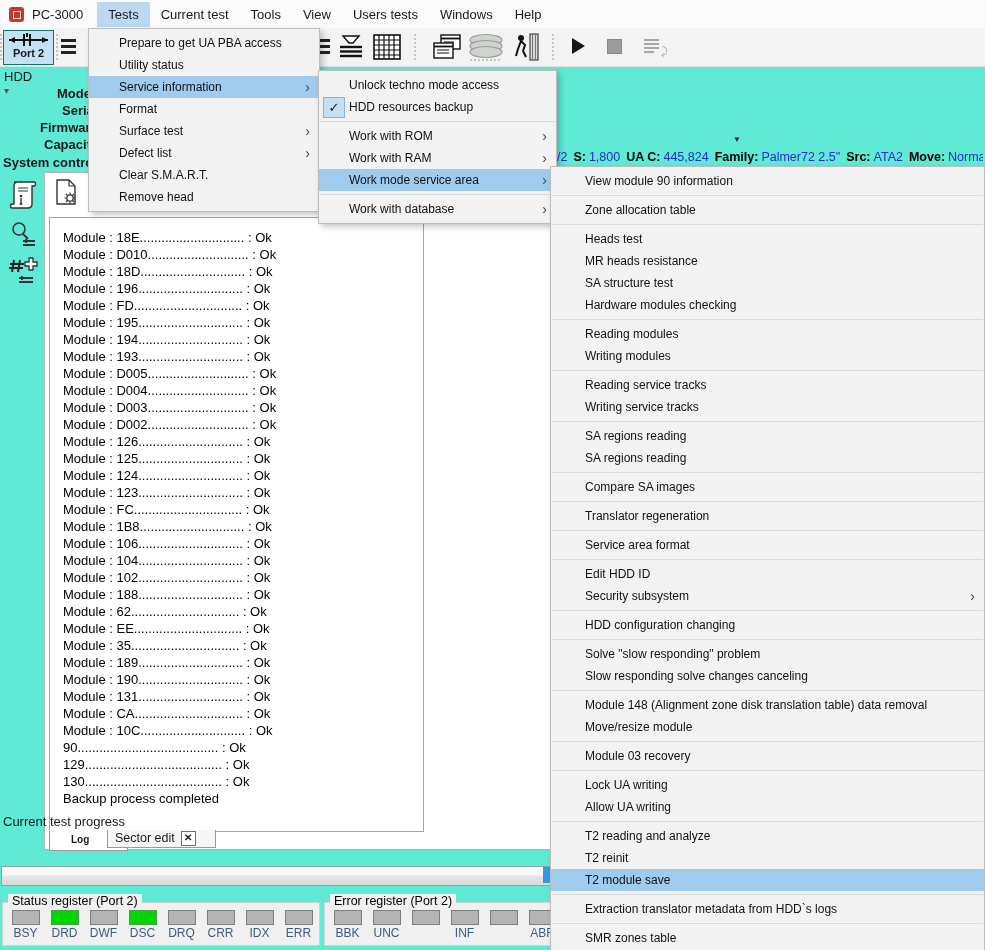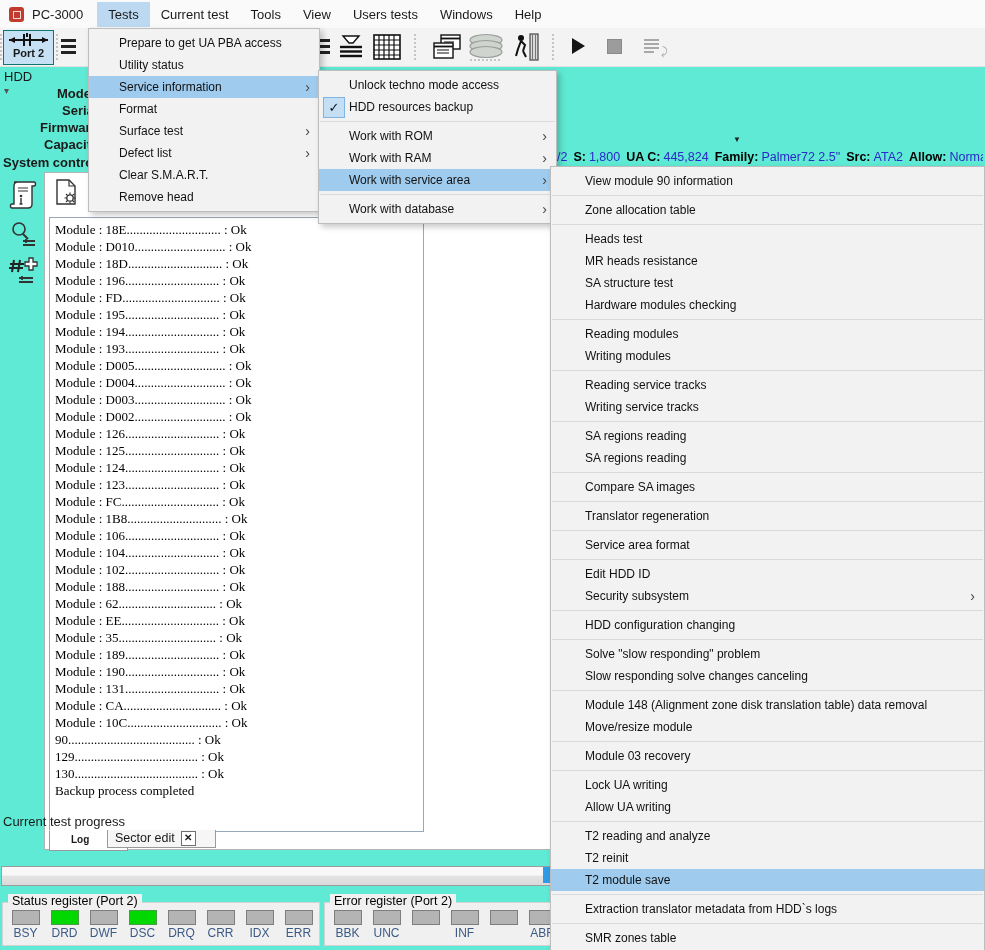--- a/index.html
+++ b/index.html
@@ -35,21 +35,21 @@
   .infobar b{color:#000;margin:0 3px 0 6px}
   .infobar .val{color:#2a2ac8}
   .mini-caret{position:absolute;left:733px;top:135px;font-size:8px;color:#222}
 
   
   .licon{position:absolute}
 
   
   .panel{position:absolute;left:44px;top:172px;width:509px;height:676px;background:#fff;border:1px solid #b4b4b4}
   .logbox{position:absolute;left:4px;top:44px;width:373px;height:613px;border:1px solid #98a8b8;background:#fff;overflow:hidden}
-  .logbox pre{margin:0;padding:3px 0 0 5px;font-family:Liberation Serif, serif;font-size:13px;line-height:17px;color:#000}
+  .logbox pre{margin:8px;padding:3px 0 0 5px;font-family:Liberation Sans, sans-serif;font-size:13px;line-height:17px;color:#000}
   .tab-log{position:absolute;left:4px;top:657px;width:56px;height:19px;border:1px solid #9a9a9a;border-top-color:#fff;background:#fff;
            font-size:10px;font-weight:bold;line-height:18px;padding-left:21px}
   .tab-sector{position:absolute;left:62px;top:657px;width:100px;height:17px;border:1px solid #9a9a9a;border-top:none;background:#f6f6f6;
            font-size:12.5px;line-height:16px;padding-left:7px}
   .closebox{display:inline-block;width:13px;height:13px;border:1px solid #6f6f6f;background:#fff;line-height:11px;text-align:center;
            font-size:10px;margin-left:6px;vertical-align:1px;font-weight:bold}
 
   
   .prog-label{position:absolute;left:3px;top:814px;font-size:13px}
   .pbar{position:absolute;left:1px;top:866px;width:981px;height:18px;border:1px solid #9c9c9c;
@@ -186,21 +186,21 @@
   <div class="hdd-title">HDD</div>
   <div class="hdd-caret">▾</div>
   <div class="hdd-row" style="left:57px;top:86px">Model</div>
   <div class="hdd-row" style="left:62px;top:103px">Serial</div>
   <div class="hdd-row" style="left:40px;top:120px">Firmware</div>
   <div class="hdd-row" style="left:44px;top:137px">Capacity</div>
   <div class="section-label">System control</div>
 
   <span class="mini-caret">▼</span>
   <div class="infobar">
-    <span class="val">2/2</span><span id="info-fields"><b>S:</b><span class="val">1,800</span><b>UA C:</b><span class="val">445,824</span><b>Family:</b><span class="val">Palmer72 2.5"</span><b>Src:</b><span class="val">ATA2</span><b>Allow:</b><span class="val">Normal</span></span>
+    <span class="val">2/2</span><span id="info-fields"><b>S:</b><span class="val">1,800</span><b>UA C:</b><span class="val">445,824</span><b>Family:</b><span class="val">Palmer72 2.5"</span><b>Src:</b><span class="val">ATA2</span><b>Move:</b><span class="val">Normal</span></span>
   </div>
 
   <div class="licon" style="left:8px;top:179px">
     <svg width="30" height="32" viewBox="0 0 30 32">
       <path d="M6 3 h20 c2,0 2,4 0,4 h-2 v18 c0,3 -2,4 -4,4 h-16 c-2,0 -2,-4 0,-4 h2 V7 c0,-3 2,-4 4,-4 z" fill="#fff" stroke="#333" stroke-width="1.4"></path>
       <path d="M10 9 h10 M10 12 h10" stroke="#333" stroke-width="1.1"></path>
       <circle cx="13" cy="17" r="1.3" fill="#333"></circle>
       <path d="M13 19 v6 M11.5 25 h3" stroke="#333" stroke-width="1.4"></path>
     </svg>
   </div>
@@ -292,21 +292,21 @@
       <div class="mi"><span>Defect list</span><span class="arr">›</span></div>
       <div class="mi"><span>Clear S.M.A.R.T.</span></div>
       <div class="mi"><span>Remove head</span></div>
     </div>
   <div class="menu" id="menu-service">
       <div class="mi"><span>Unlock techno mode access</span></div>
       <div class="mi"><span class="mcheck">✓</span><span>HDD resources backup</span></div>
       <div class="msep"></div>
       <div class="mi"><span>Work with ROM</span><span class="arr">›</span></div>
       <div class="mi"><span>Work with RAM</span><span class="arr">›</span></div>
-      <div class="mi hl"><span>Work with service area</span><span class="arr">›</span></div>
+      <div class="mi hl"><span>Work mode service area</span><span class="arr">›</span></div>
       <div class="msep"></div>
       <div class="mi"><span>Work with database</span><span class="arr">›</span></div>
     </div>
   <div class="menu" id="menu-sa">
       <div class="mi"><span>View module 90 information</span></div>
       <div class="msep"></div>
       <div class="mi"><span>Zone allocation table</span></div>
       <div class="msep"></div>
       <div class="mi"><span>Heads test</span></div>
       <div class="mi"><span>MR heads resistance</span></div>

